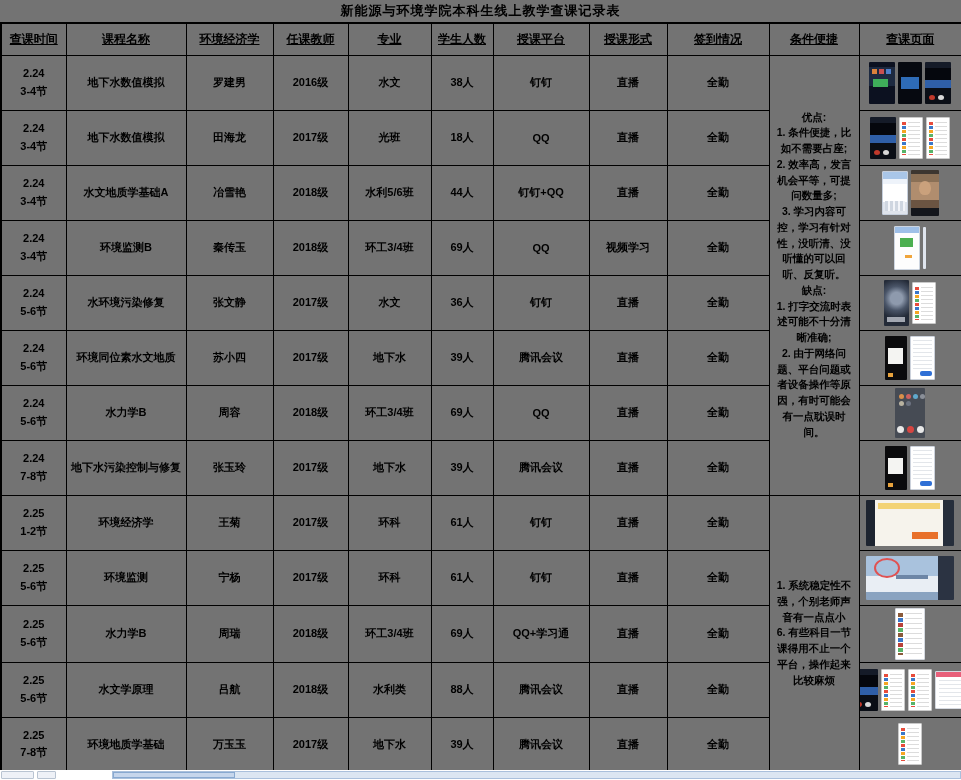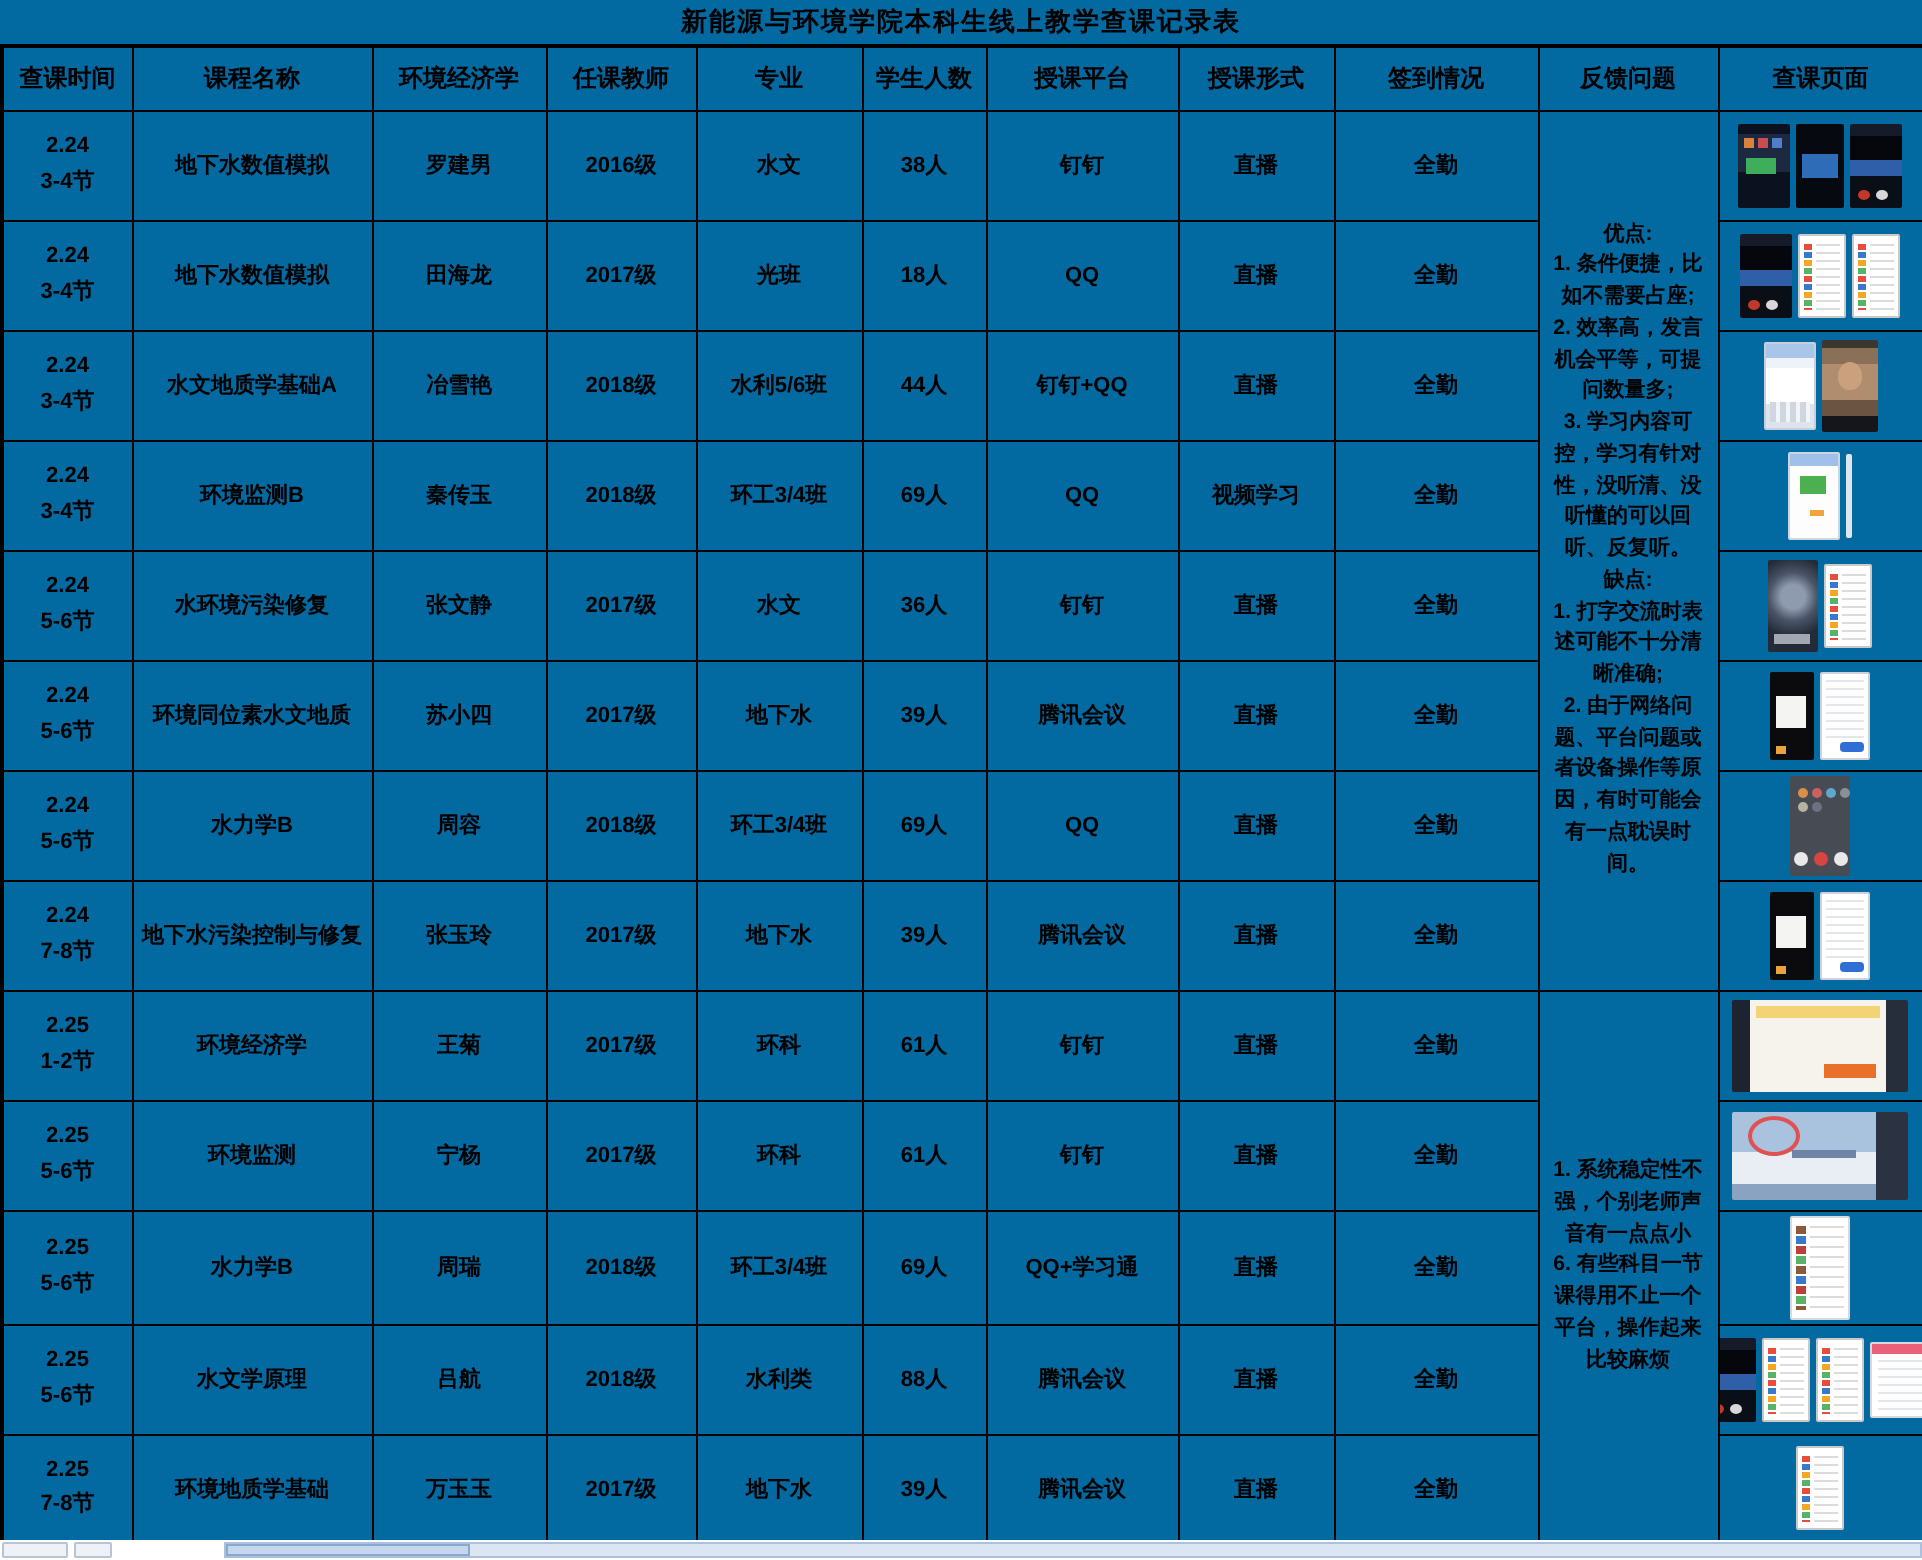--- a/index.html
+++ b/index.html
@@ -2,34 +2,34 @@
 <html><head>
 <meta charset="utf-8">
 <style>
   * { margin:0; padding:0; box-sizing:border-box; }
   html,body { background:#fff; }
   body {
     width:961px; height:780px;
     font-family:"Liberation Sans","DejaVu Sans",sans-serif;
     color:#000;
   }
-  .page { position:relative; width:961px; height:780px; background:#0369a1; overflow:hidden; }
+  .page { position:relative; width:961px; height:780px; background:#737373; overflow:hidden; }
   .title {
     height:22px; display:flex; align-items:center; justify-content:center;
     font-size:13px; font-weight:700; letter-spacing:1px;
   }
   table.sheet {
     border-collapse:collapse; table-layout:fixed; width:961px;
     border:2px solid #000;
   }
   .sheet th, .sheet td {
     border:1px solid #000; text-align:center; vertical-align:middle; overflow:hidden;
     padding:0;
   }
-  .sheet th { height:32px; font-size:12px; font-weight:700; }
+  .sheet th { height:32px; font-size:12px; font-weight:700;text-decoration:underline; }
   .sheet td { height:55px; font-size:11px; font-weight:600; }
   td.pre { white-space:pre-line; line-height:1.55; }
   td.feedback {
     white-space:pre-line; line-height:1.5; font-size:10.5px; font-weight:700;
     padding:2px 3px; vertical-align:middle;
   }
   td.thumbs-cell { padding:2px; }
   .thumbs { display:flex; align-items:center; justify-content:center; gap:3px; }
   .th { position:relative; flex:none; border-radius:1px; }
 
@@ -145,21 +145,21 @@
       <tr id="head-row">
           <th>查课时间</th>
           <th>课程名称</th>
           <th>环境经济学</th>
           <th>任课教师</th>
           <th>专业</th>
           <th>学生人数</th>
           <th>授课平台</th>
           <th>授课形式</th>
           <th>签到情况</th>
-          <th>反馈问题</th>
+          <th>条件便捷</th>
           <th>查课页面</th>
         </tr>
     </thead>
     <tbody id="body-rows">
         <tr>
           <td class="pre">2.24
 3-4节</td>
           <td>地下水数值模拟</td>
           <td>罗建男</td>
           <td>2016级</td>

